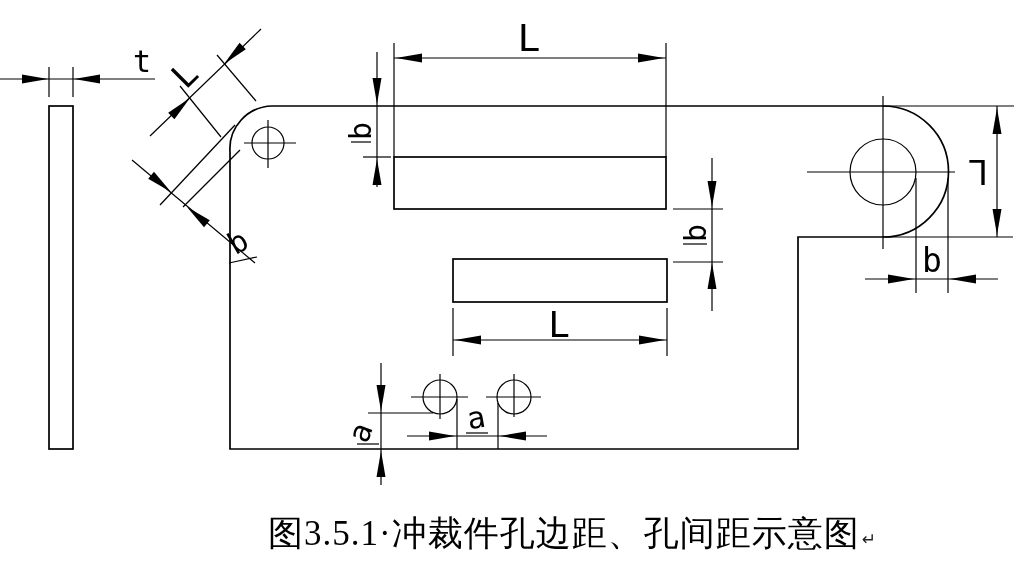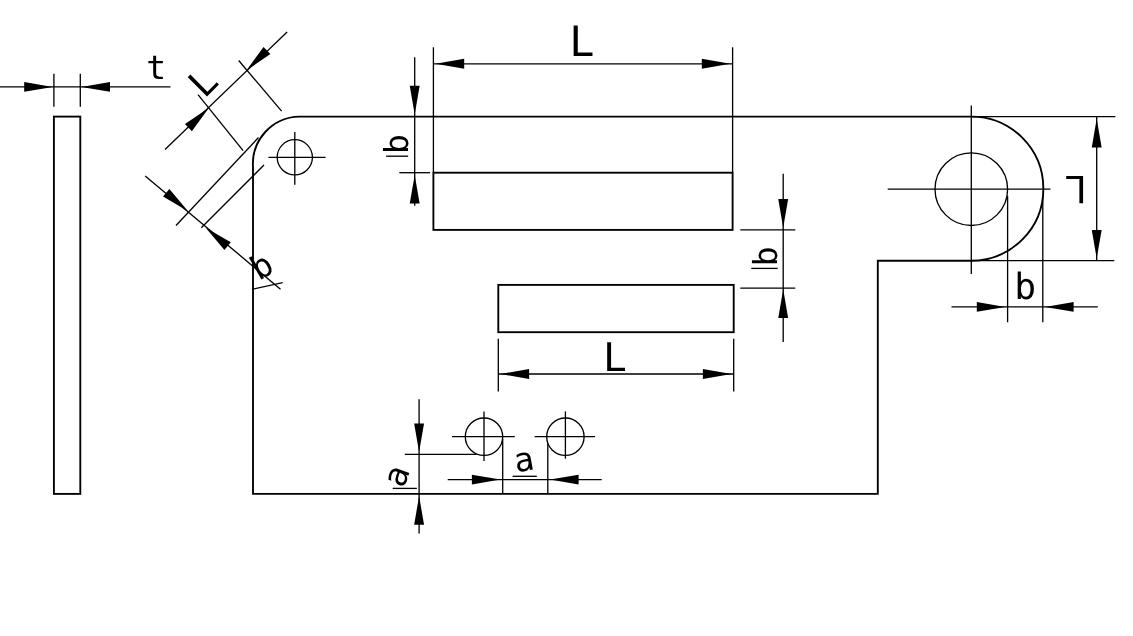--- a/index.html
+++ b/index.html
@@ -148,13 +148,14 @@
     <line class="thin" x1="457" y1="399" x2="457" y2="449"></line>
     <line class="thin" x1="498" y1="403" x2="498" y2="449"></line>
     <polygon class="arrow" points="0,0 -26,-4.5 -26,4.5" transform="translate(455,436)"></polygon>
     <polygon class="arrow" points="0,0 -26,-4.5 -26,4.5" transform="translate(500,436) rotate(180)"></polygon>
     <text class="dimtext" font-size="30" text-anchor="middle" transform="translate(478,428) rotate(-10)">a</text>
     <line class="thin" x1="466" y1="433" x2="488" y2="433"></line>
   </g>
 
 </svg>
 
+<div id="caption"><span>图3.5.1·冲裁件孔边距、孔间距示意图</span><span class="pmark">↵</span></div>
 </div>
 
 </body></html>

